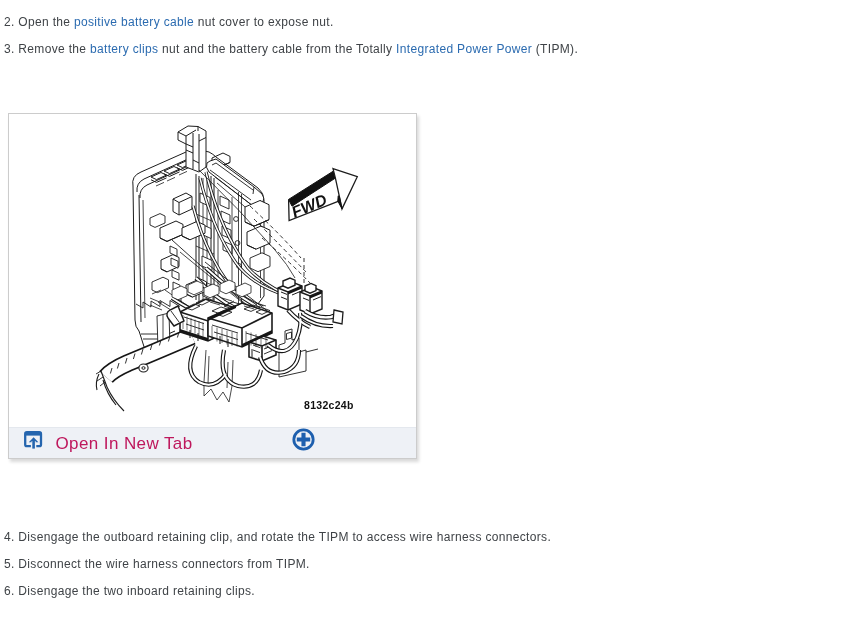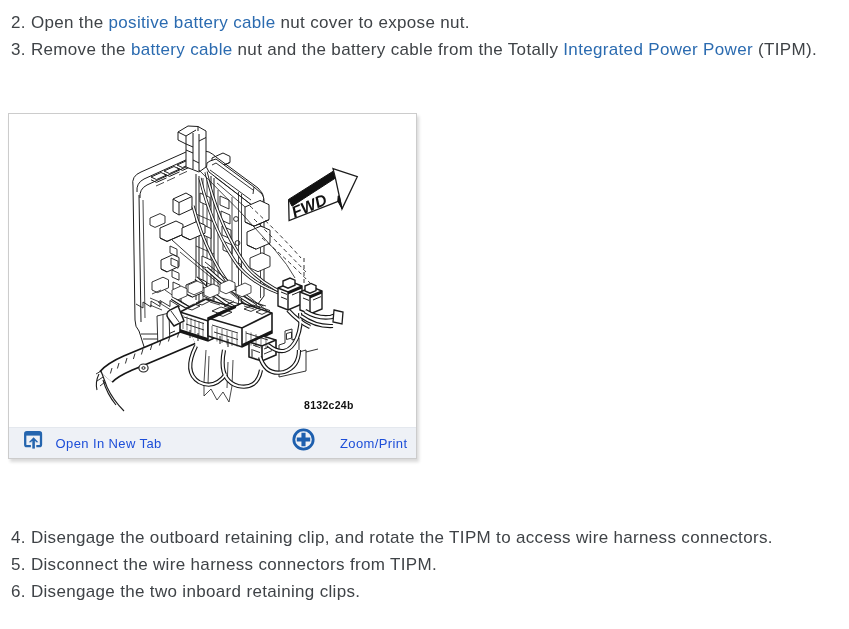--- a/index.html
+++ b/index.html
@@ -1,27 +1,27 @@
 <!DOCTYPE html>
 <html><head>
 <meta charset="utf-8">
 <style>
 *{margin:0;padding:0;box-sizing:border-box}
 html,body{width:849px;height:629px;background:#ffffff;font-family:"Liberation Sans",sans-serif;overflow:hidden;position:relative}
-.t{position:absolute;left:11px;font-size:17px;letter-spacing:0.33px;line-height:27px;color:#3f4347;white-space:nowrap}
+.t{position:absolute;left:4px;font-size:12px;letter-spacing:0.33px;line-height:27px;color:#3f4347;white-space:nowrap}
 .t a{color:#2b6bb0;text-decoration:none}
 .box{position:absolute;left:8px;top:113px;width:409px;height:346px;border:1px solid #cccccc;background:#fff;box-shadow:2px 3px 3px rgba(0,0,0,.15)}
-.foot{position:absolute;left:0;bottom:0;width:100%;height:31px;background:#eef1f6;border-top:1px solid #e4e8ee;color:#1d4ed8;font-size:13px;letter-spacing:0.4px}
+.foot{position:absolute;left:0;bottom:0;width:100%;height:31px;background:#eef1f6;border-top:1px solid #e4e8ee;color:#be185d;font-size:17px;letter-spacing:0.4px}
 .foot .lft{position:absolute;left:46.5px;top:3px;line-height:25px}
 .foot .rgt{position:absolute;right:8.5px;top:3px;line-height:25px}
 .drawing{position:absolute;left:0;top:0}
 </style>
 </head>
 <body>
-<div class="t" style="top:8.5px">2. Open the <a>positive battery cable</a> nut cover to expose nut.<br>3. Remove the <a>battery cable</a> nut and the battery cable from the Totally <a>Integrated Power Power</a> (TIPM).</div>
+<div class="t" style="top:8.5px">2. Open the <a>positive battery cable</a> nut cover to expose nut.<br>3. Remove the <a>battery clips</a> nut and the battery cable from the Totally <a>Integrated Power Power</a> (TIPM).</div>
 
 <div class="box">
   <svg class="drawing" width="407" height="313" viewBox="9 114 407 313" fill="none" stroke="#1c1c1c" stroke-width="1" stroke-linejoin="miter" stroke-linecap="butt">
 
     <path d="M133,186 Q131,176 141,172 L186,152 L196,149 L209,152 Q213,154 216,157 L258,188 Q264,193 264,200 L264,296 L251,313"></path>
     <path d="M133,186 L135,320 Q135,327 139,331 L140,334 L146,353 L161,353 L166,335 L175,331"></path>
     <path d="M137,192 Q136,183 144,179 L188,159"></path>
     <path d="M140,198 Q139,189 147,185 L186,167"></path>
     <path d="M139,195 L141,322"></path>
     <path d="M143,200 L145,318" stroke-width="0.8"></path>
@@ -195,17 +195,16 @@
       <path d="M6.9 15.1 L2.9 15.1 Q1.2 15.1 1.2 13.4 L1.2 2.9 Q1.2 1.2 2.9 1.2 L15.3 1.2 Q17 1.2 17 2.9 L17 13.4 Q17 15.1 15.3 15.1 L12.3 15.1" stroke="#2565ae" stroke-width="2.3" fill="none"></path>
       <rect x="1.2" y="1.2" width="15.8" height="3.4" fill="#2565ae" stroke="none"></rect>
       <path d="M9.6 17.6 L9.6 9.5" stroke="#2565ae" stroke-width="2.6" fill="none"></path>
       <path d="M4.8 11.2 L9.6 6.2 L14.4 11.2 L11.6 11.2 L11.6 9.9 L7.6 9.9 L7.6 11.2 Z" fill="#2565ae" stroke="none"></path>
     </svg>
     <span class="lft">Open In New Tab</span>
     <svg style="position:absolute;left:282.5px;top:-0.3px" width="23" height="23" viewBox="0 0 24 24">
       <circle cx="12" cy="12" r="10.1" stroke="#1d5fae" stroke-width="2.9" fill="none"></circle>
       <path d="M12 5 L12 19 M5 12 L19 12" stroke="#1d5fae" stroke-width="4.3" fill="none"></path>
     </svg>
-    <span class="rgt">Zoom/Print</span>
   </div>
 </div>
 
 <div class="t" style="top:523.5px">4. Disengage the outboard retaining clip, and rotate the TIPM to access wire harness connectors.<br>5. Disconnect the wire harness connectors from TIPM.<br>6. Disengage the two inboard retaining clips.</div>
 
 </body></html>

